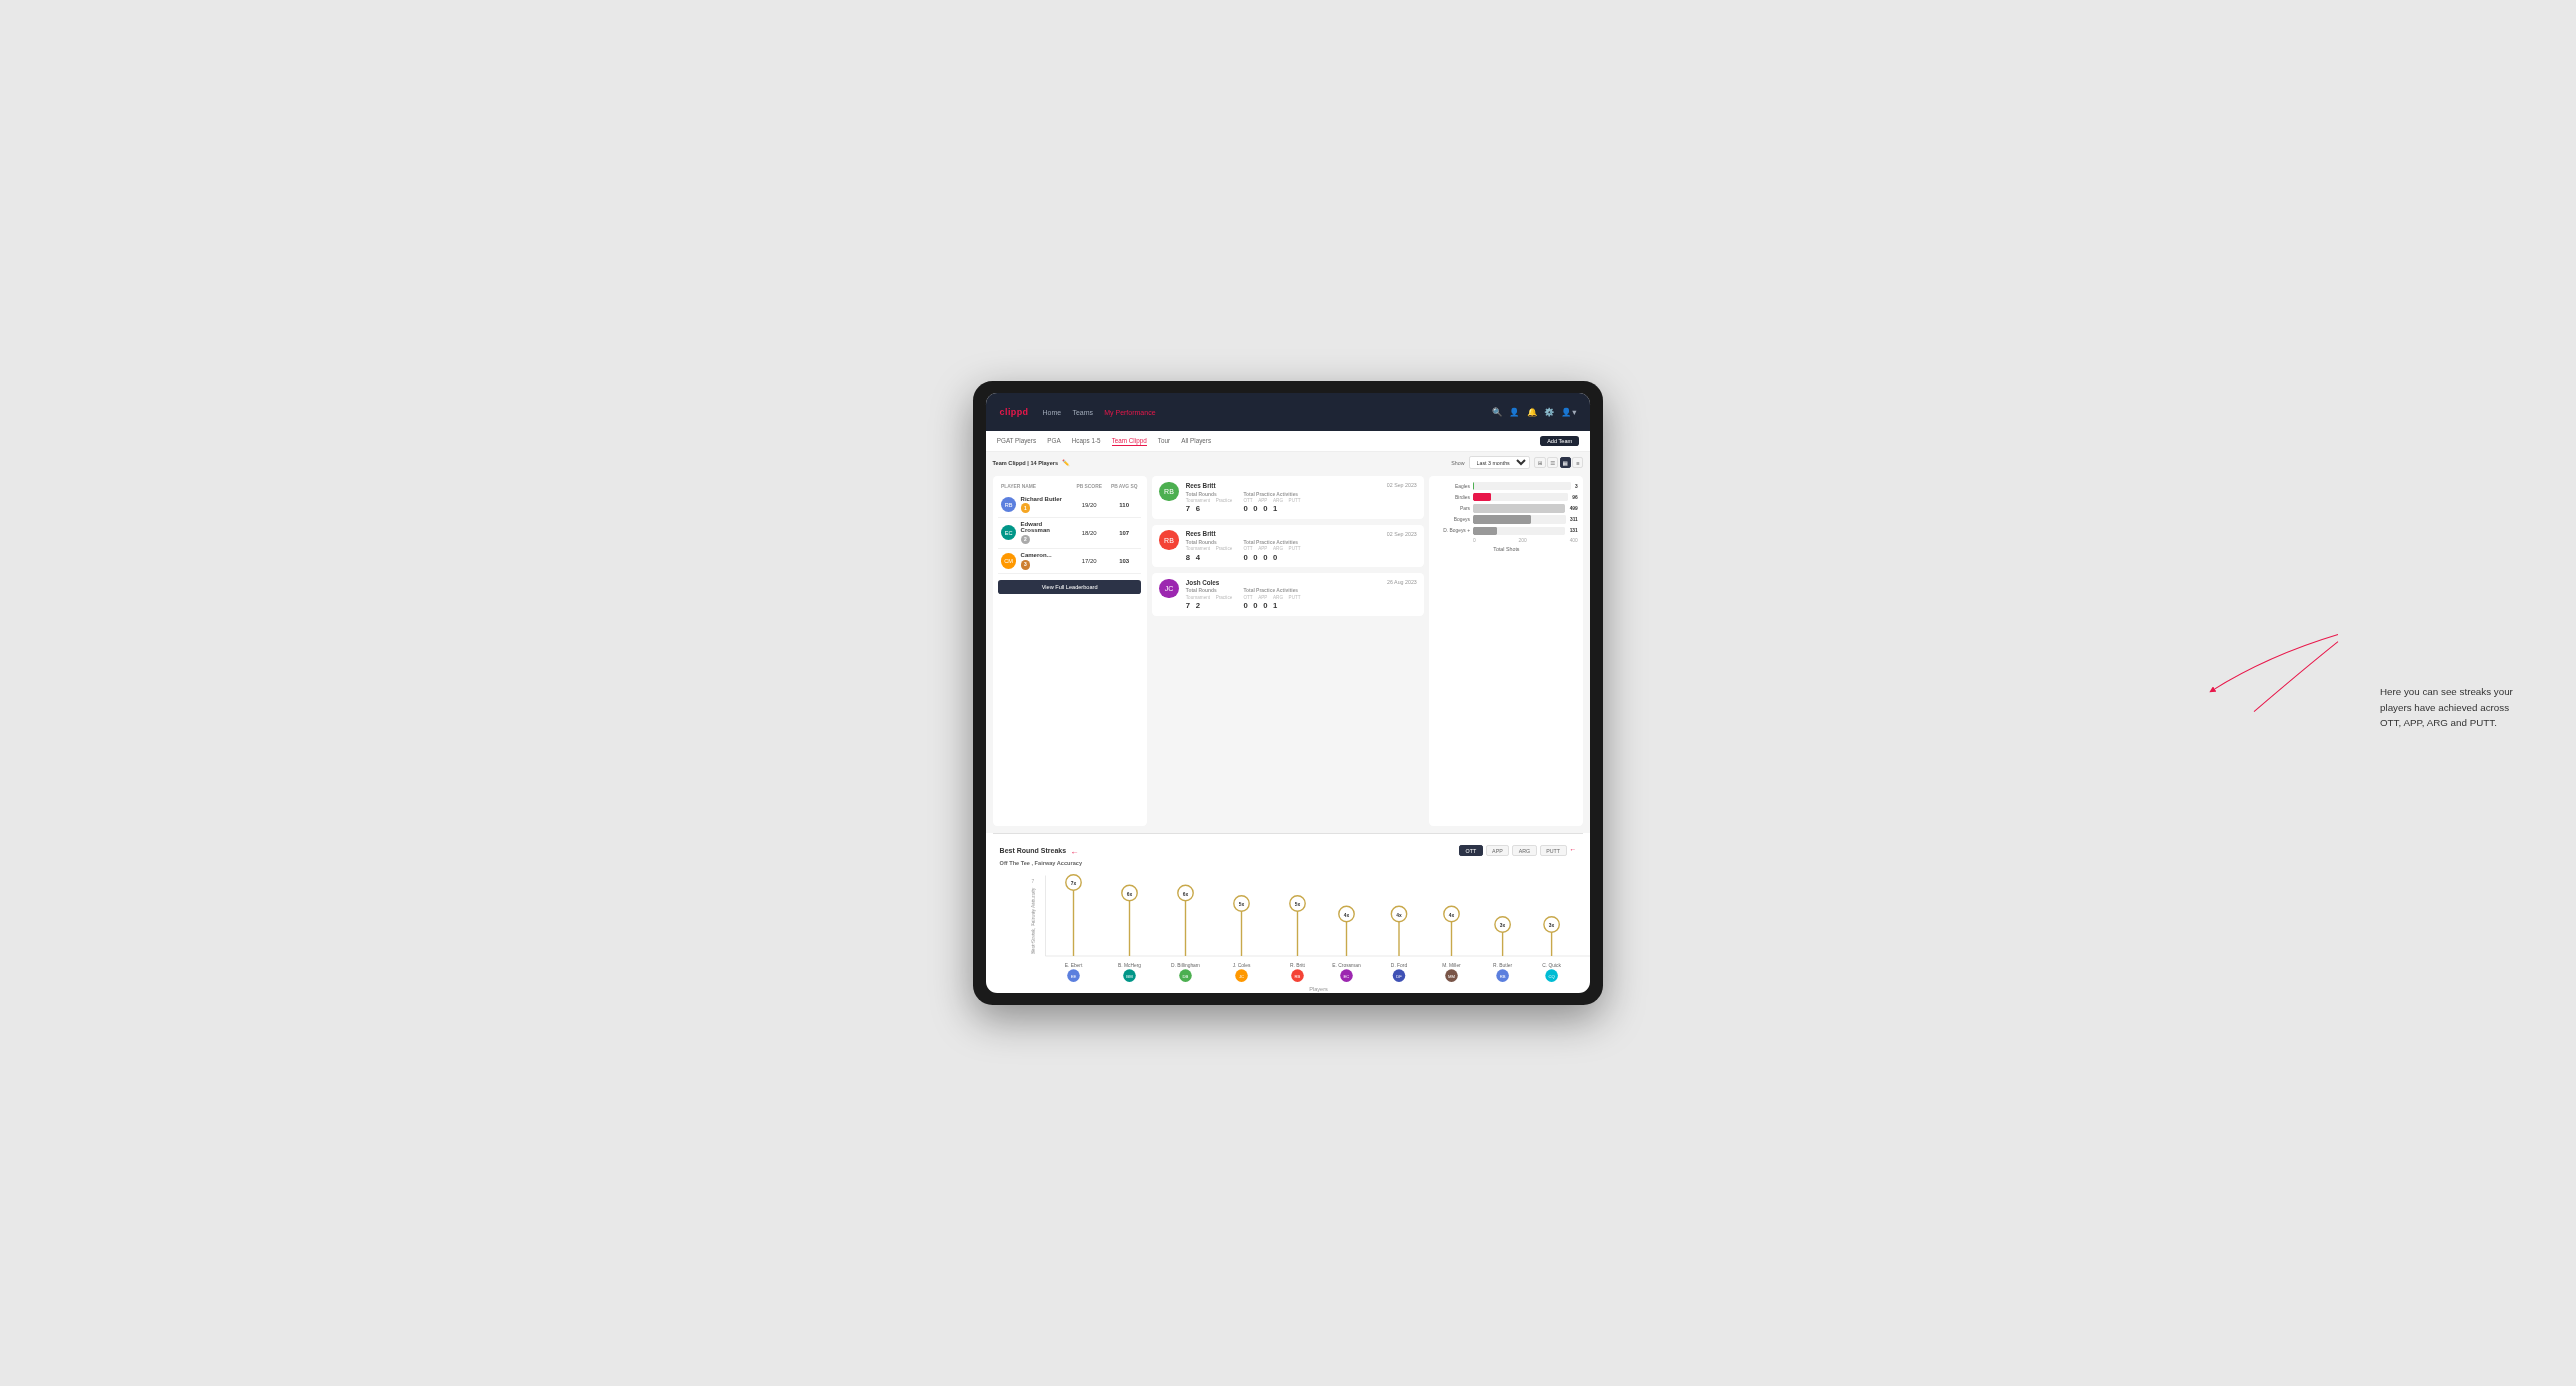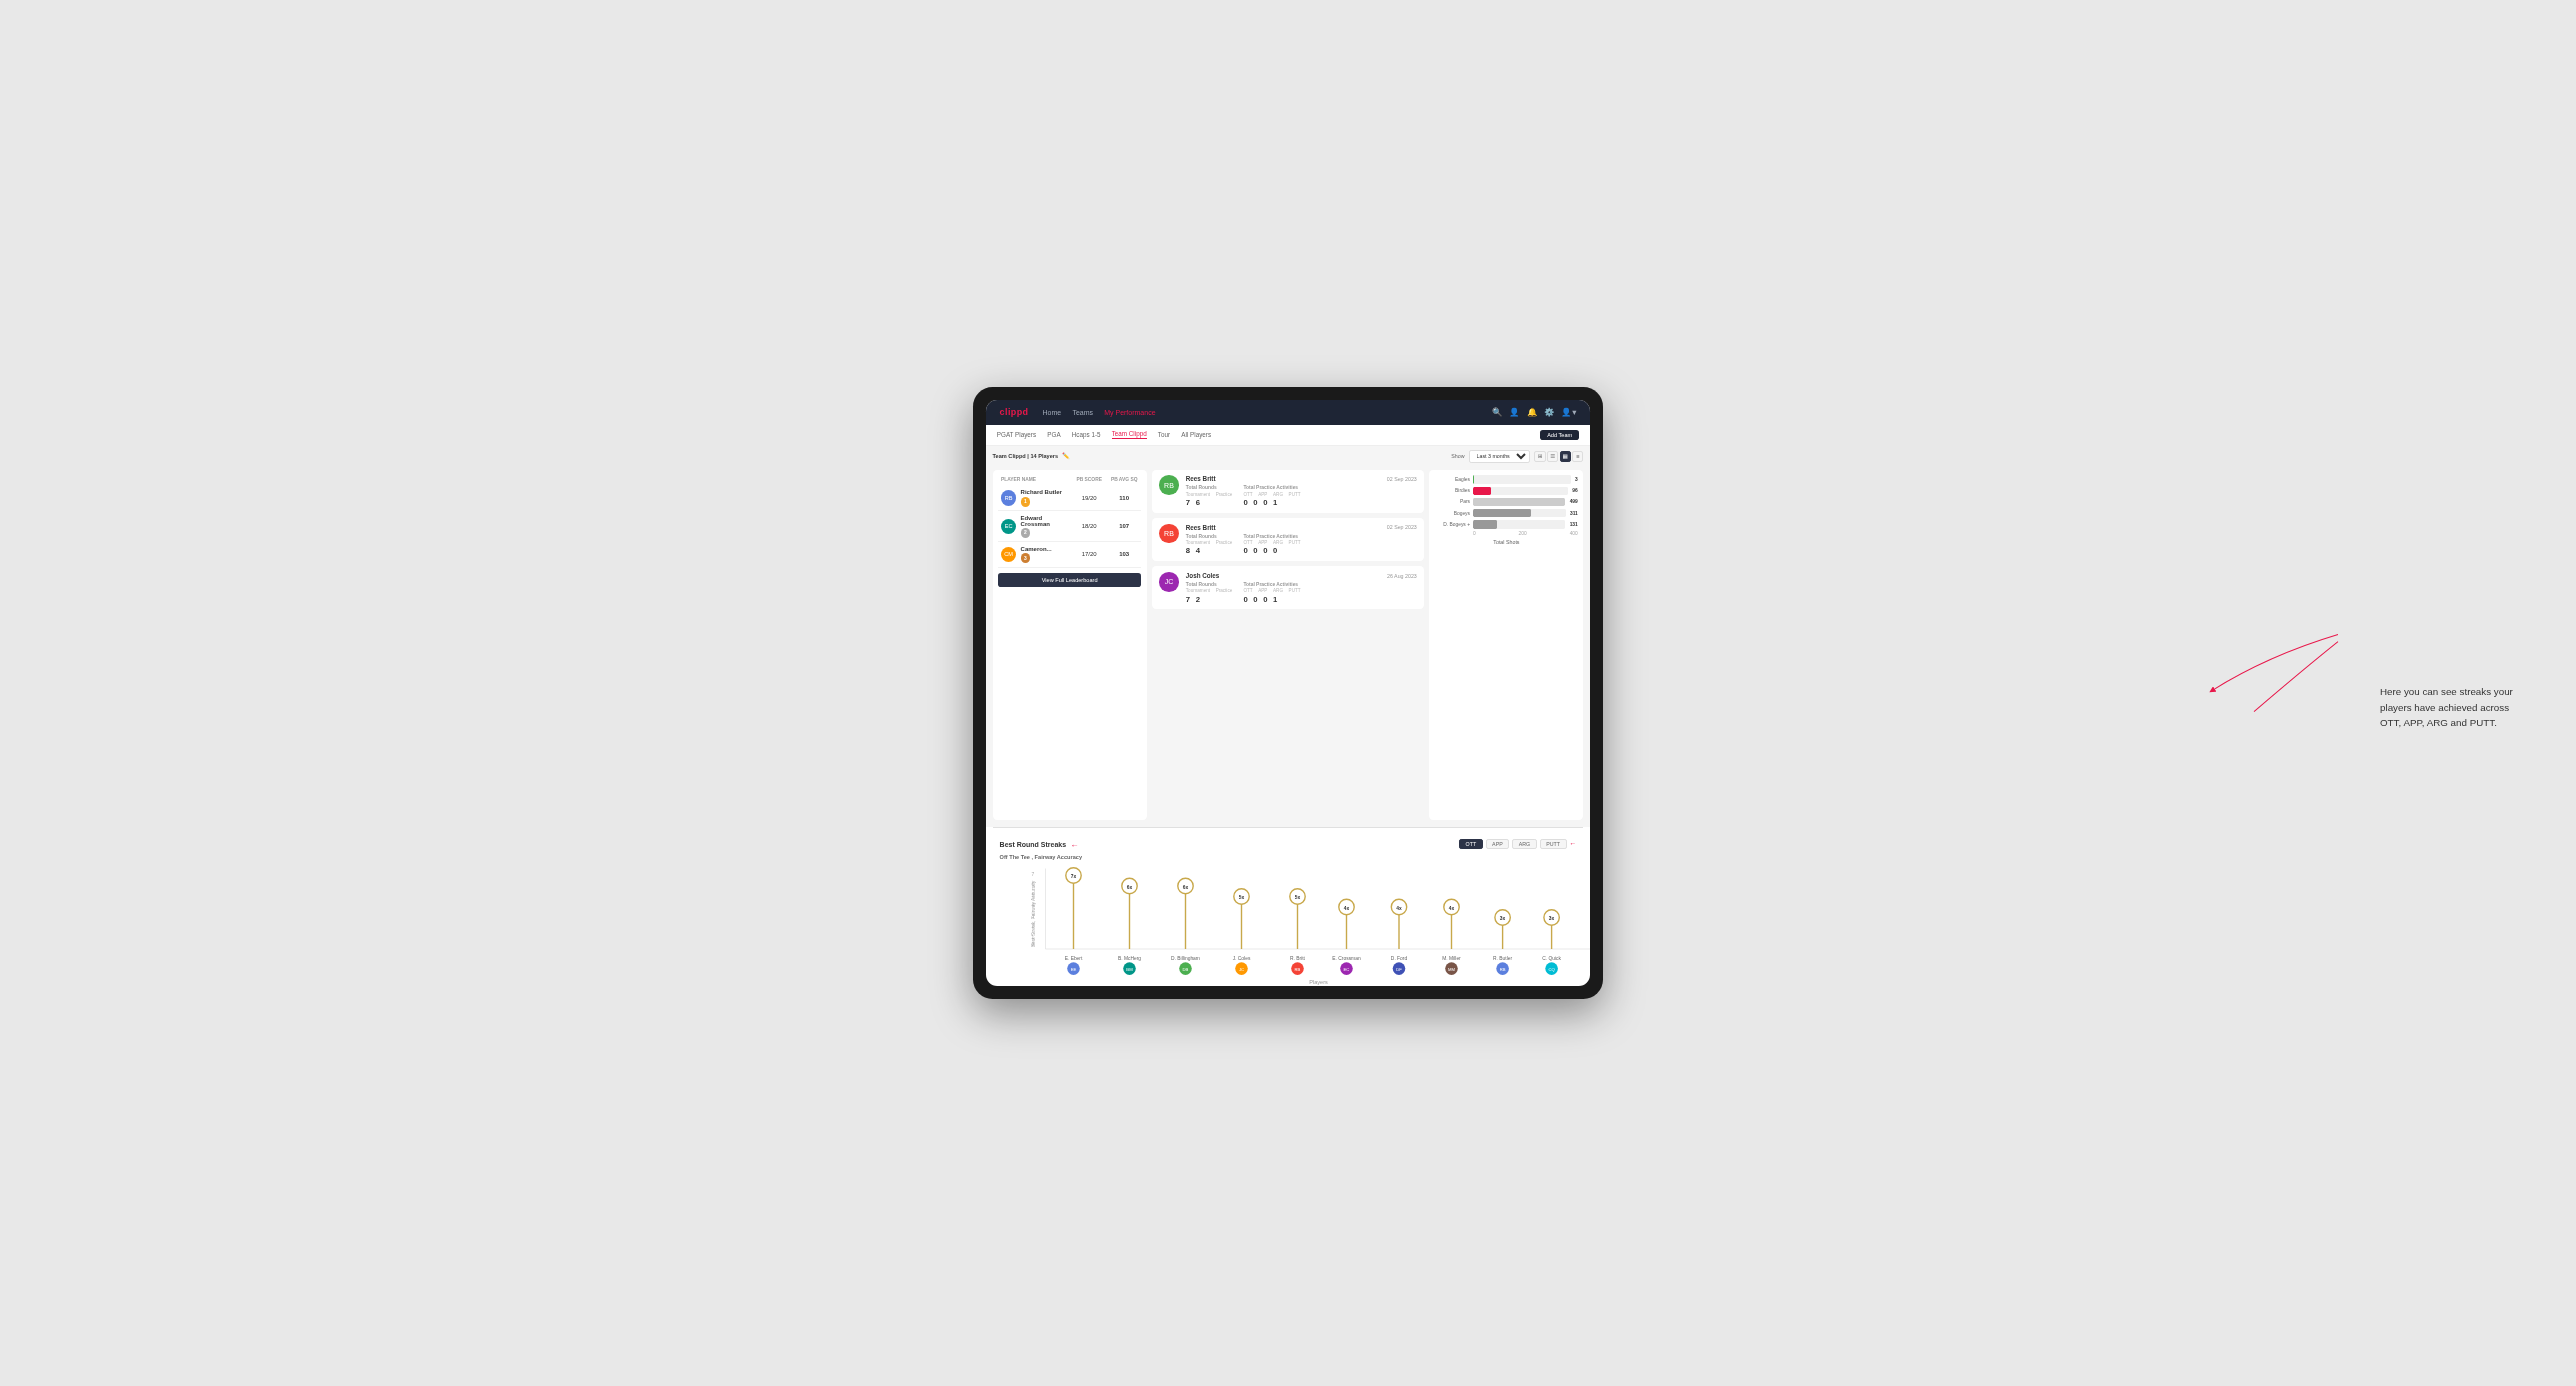--- a/index.html
+++ b/index.html
@@ -27,21 +27,21 @@
       border-radius: 11.2px;
       overflow: hidden;
     }
 
     
     .nav-bar {
       background: #1e2535;
       display: flex;
       align-items: center;
       padding: 0 14px;
-      height: 25px;
+      height: 38px;
       gap: 14px;
     }
     .nav-logo {
       color: #e8174a;
       font-weight: 700;
       font-size: 9px;
       letter-spacing: 0.4px;
     }
     .nav-links {
       display: flex;

